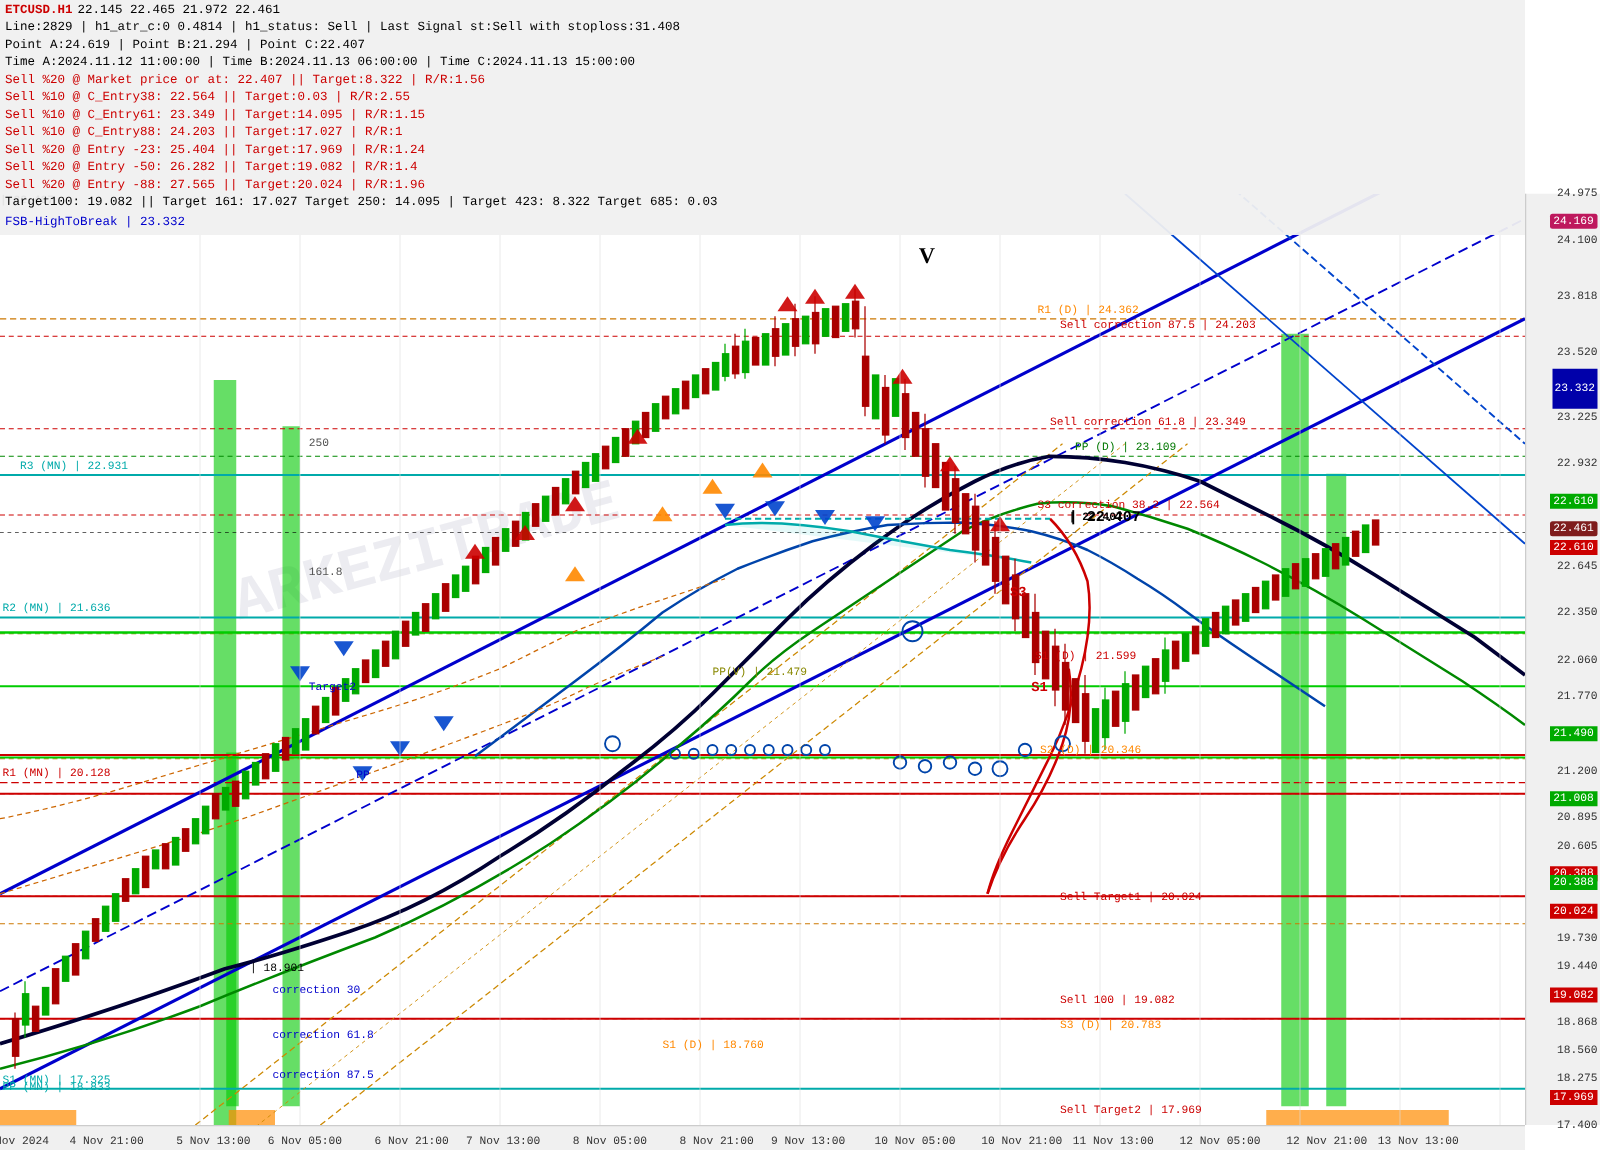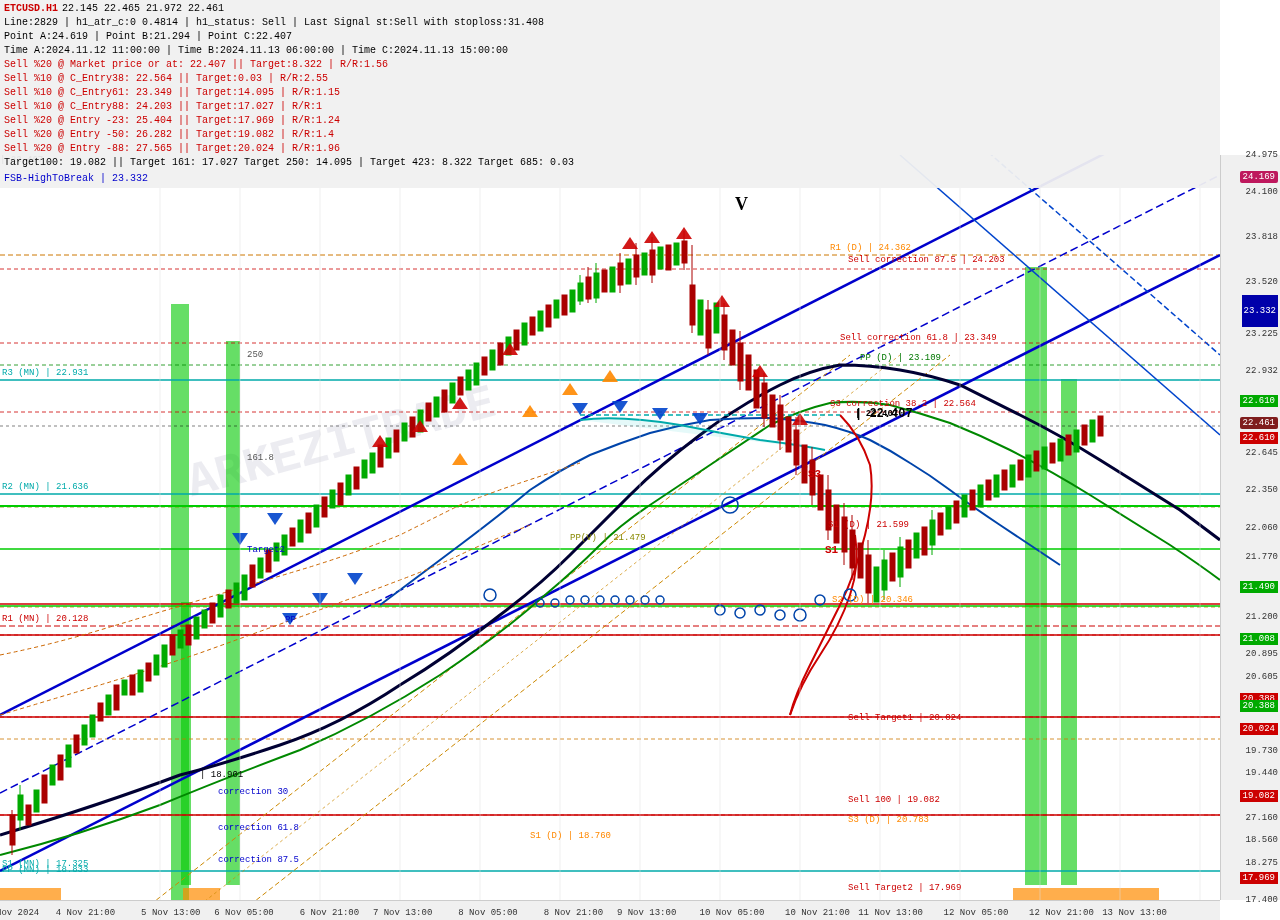--- a/index.html
+++ b/index.html
@@ -533,21 +533,21 @@
     </svg>
 
     <div class="chart-label orange" style="left:830px;top:88px;">R1 (D) | 24.362</div>
 
     <div class="chart-label red" style="left:848px;top:100px;">Sell correction 87.5 | 24.203</div>
 
     <div class="chart-label red" style="left:840px;top:178px;">Sell correction 61.8 | 23.349</div>
 
     <div class="chart-label green" style="left:860px;top:198px;">PP (D) | 23.109</div>
 
-    <div class="chart-label cyan" style="left:2px;top:213px;">R3 (MN) | 22.931</div>
+    <div class="chart-label cyan" style="left:16px;top:213px;">R3 (MN) | 22.931</div>
 
     <div class="chart-label" style="color:#000;font-weight:bold;">| 22.407</div>
     <div class="chart-label" style="color:#000;font-weight:bold;left:855px;top:254px;">| 22.407</div>
 
     <div class="chart-label red" style="left:830px;top:244px;">S3 correction 38.2 | 22.564</div>
 
     <div class="chart-label cyan" style="left:2px;top:327px;">R2 (MN) | 21.636</div>
 
     <div class="chart-label" style="color:#888800;left:570px;top:378px;">PP(V) | 21.479</div>
 
@@ -612,21 +612,21 @@
     <div class="price-label" style="top:62%;">21.200</div>
     <div class="price-label green-hl" style="top:65%;">21.008</div>
     <div class="price-label" style="top:67%;">20.895</div>
     <div class="price-label" style="top:70%;">20.605</div>
     <div class="price-label red-hl" style="top:73%;">20.388</div>
     <div class="price-label green-hl" style="top:74%;">20.388</div>
     <div class="price-label red-hl" style="top:77%;">20.024</div>
     <div class="price-label" style="top:80%;">19.730</div>
     <div class="price-label" style="top:83%;">19.440</div>
     <div class="price-label red-hl" style="top:86%;">19.082</div>
-    <div class="price-label" style="top:89%;">27.160</div>
+    <div class="price-label" style="top:89%;">18.868</div>
     <div class="price-label" style="top:92%;">18.560</div>
     <div class="price-label" style="top:95%;">18.275</div>
     <div class="price-label red-hl" style="top:97%;">17.969</div>
     <div class="price-label" style="top:100%;">17.400</div>
   </div>
 
   <div id="time-axis">
     <div class="time-label" style="left:1%;">4 Nov 2024</div>
     <div class="time-label" style="left:7%;">4 Nov 21:00</div>
     <div class="time-label" style="left:14%;">5 Nov 13:00</div>

